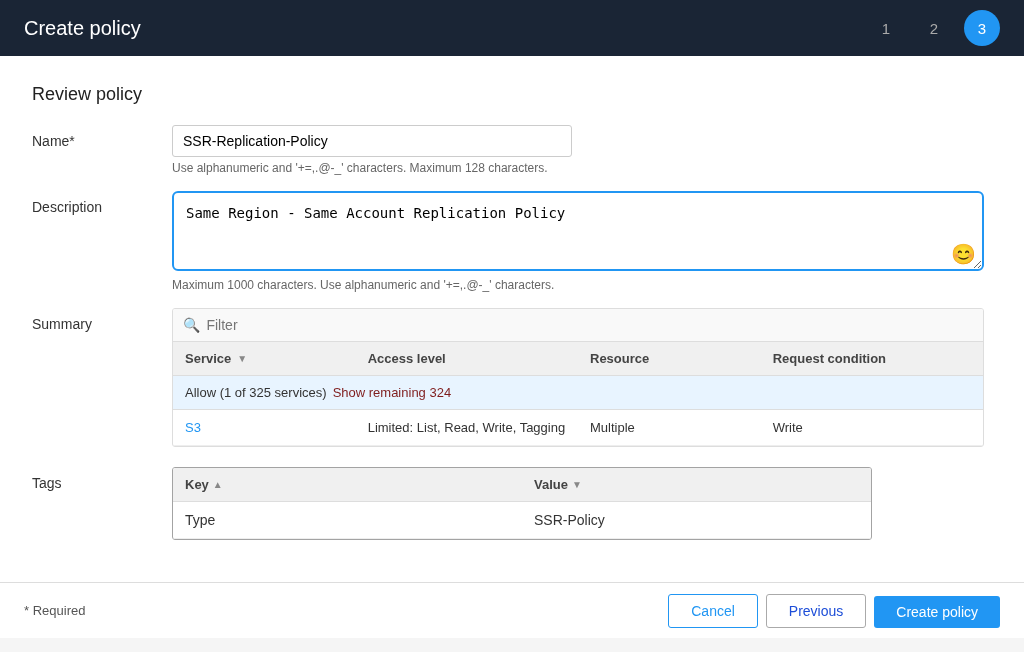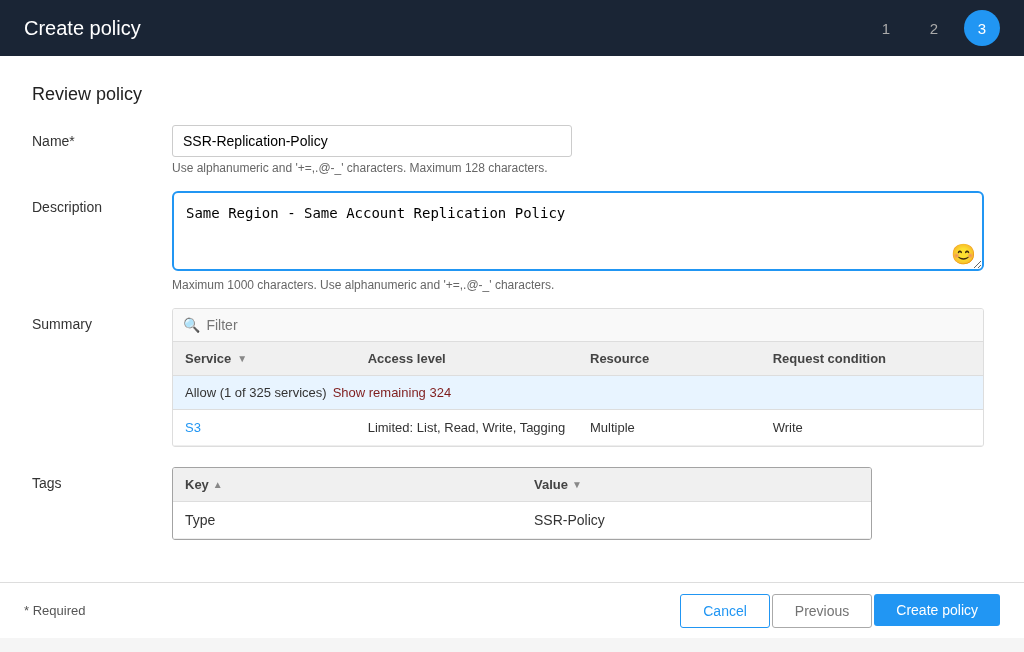--- a/index.html
+++ b/index.html
@@ -228,38 +228,38 @@
       bottom: 14px;
       left: 0;
       right: 0;
     }
     .required-note {
       font-size: 13px;
       color: #555;
     }
     .footer-buttons {
       display: flex;
-      gap: 2px;
-      align-items: flex-start;
+      gap: 8px;
+      align-items: flex-end;
     }
     .btn {
       padding: 8px 22px;
       border-radius: 3px;
       font-size: 14px;
       cursor: pointer;
       border: none;
     }
     .btn-cancel {
       background: white;
       color: #2196f3;
       border: 1px solid #2196f3;
     }
     .btn-previous {
       background: white;
-      color: #737373;
+      color: #1d4ed8;
       border: 1px solid #aaa;
     }
     .btn-create {
       background: #2196f3;
       color: white;
     }
   </style>
 </head>
 <body>
 

